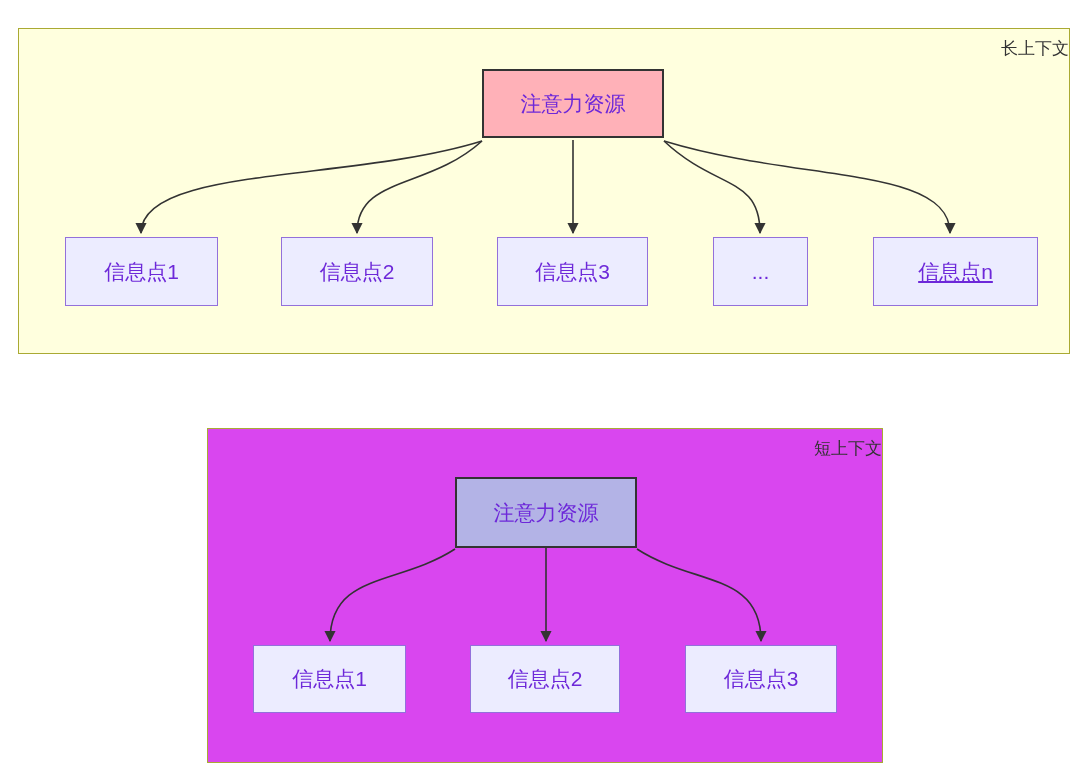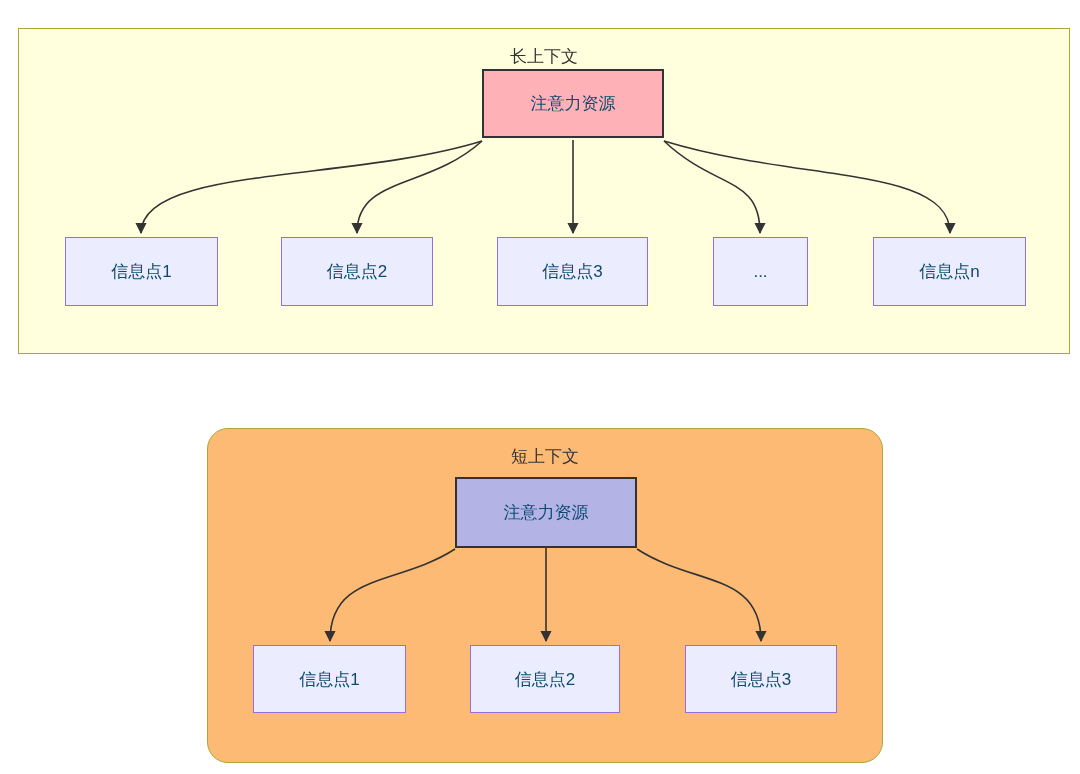--- a/index.html
+++ b/index.html
@@ -14,22 +14,22 @@
   }
   .subgraph {
     position: absolute;
     background: #ffffde;
     border: 1px solid #aaaa33;
     z-index: 1;
     box-sizing: border-box;
   }
   .subgraph-title {
     width: 100%;
-    text-align: center;
-    padding-top: 16px;
+    text-align: right;
+    padding-top: 8px;
     font-size: 17px;
     color: #333333;
   }
   .edges {
     position: absolute;
     left: 0;
     top: 0;
     z-index: 2;
     pointer-events: none;
   }
@@ -37,22 +37,22 @@
     fill: none;
     stroke: #333333;
     stroke-width: 1.6;
   }
   .node {
     position: absolute;
     z-index: 3;
     display: flex;
     align-items: center;
     justify-content: center;
-    font-size: 17px;
-    color: #0c4a6e;
+    font-size: 21px;
+    color: #6d28d9;
     box-sizing: border-box;
     text-align: center;
   }
   .node.target {
     background: #ececff;
     border: 1.2px solid #9370db;
     justify-content: center;
   }
   .node.source {
     border: 2px solid #333333;
@@ -60,21 +60,21 @@
 </style>
 </head>
 <body>
 
 <div class="canvas">
 
   <section class="subgraph" style="left: 18px; top: 28px; width: 1052px; height: 326px; background-color: rgb(255, 255, 222); border-color: rgb(170, 170, 51);">
     <div class="subgraph-title">长上下文</div>
   </section>
 
-  <section class="subgraph" style="left: 207px; top: 428px; width: 676px; height: 335px; background-color: #fdba74; border-color: rgb(170, 170, 51); border-radius: 21px;">
+  <section class="subgraph" style="left: 207px; top: 428px; width: 676px; height: 335px; background-color: #d946ef; border-color: rgb(170, 170, 51);">
     <div class="subgraph-title">短上下文</div>
   </section>
 
   <svg class="edges" width="1080" height="774">
     <defs>
       <marker id="arrowhead" viewBox="0 0 10 10" refX="9" refY="5" markerWidth="7" markerHeight="7" orient="auto">
         <path d="M0,0 L10,5 L0,10 z" fill="#333333"></path>
       </marker>
     </defs>
 
@@ -98,21 +98,21 @@
   </div>
   <div class="node target" style="left: 281px; top: 237px; width: 152px; height: 69px; background-color: rgb(236, 236, 255);">
     <span>信息点2</span>
   </div>
   <div class="node target" style="left: 497px; top: 237px; width: 151px; height: 69px; background-color: rgb(236, 236, 255);">
     <span>信息点3</span>
   </div>
   <div class="node target" style="left: 713px; top: 237px; width: 95px; height: 69px; background-color: rgb(236, 236, 255);">
     <span>...</span>
   </div>
-  <div class="node target" style="left: 873px; top: 237px; width: 153px; height: 69px; background-color: rgb(236, 236, 255);">
+  <div class="node target" style="left: 873px; top: 237px; width: 165px; height: 69px; background-color: rgb(236, 236, 255); text-decoration: underline;">
     <span>信息点n</span>
   </div>
 
   <div class="node source" style="left: 455px; top: 477px; width: 182px; height: 71px; background-color: rgb(179, 179, 230);">
     <span>注意力资源</span>
   </div>
 
   <div class="node target" style="left: 253px; top: 645px; width: 153px; height: 68px; background-color: rgb(236, 236, 255);">
     <span>信息点1</span>
   </div>

